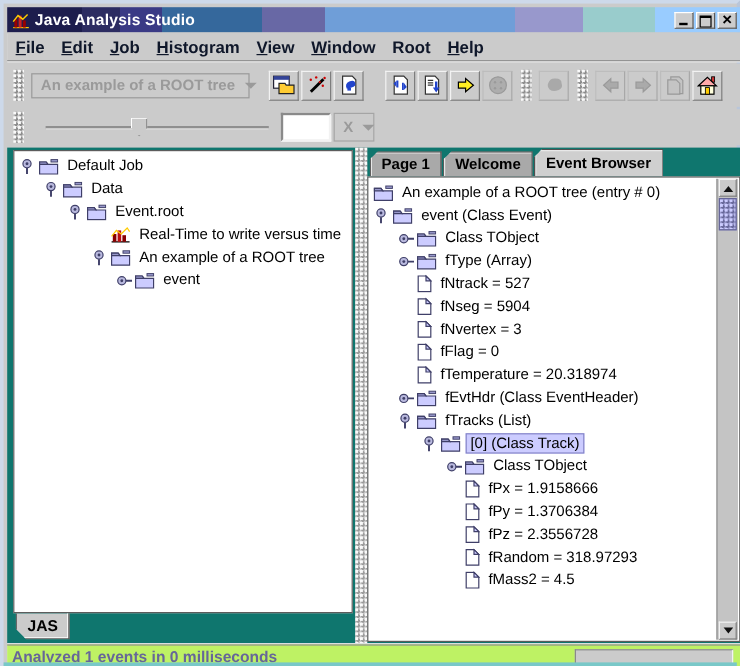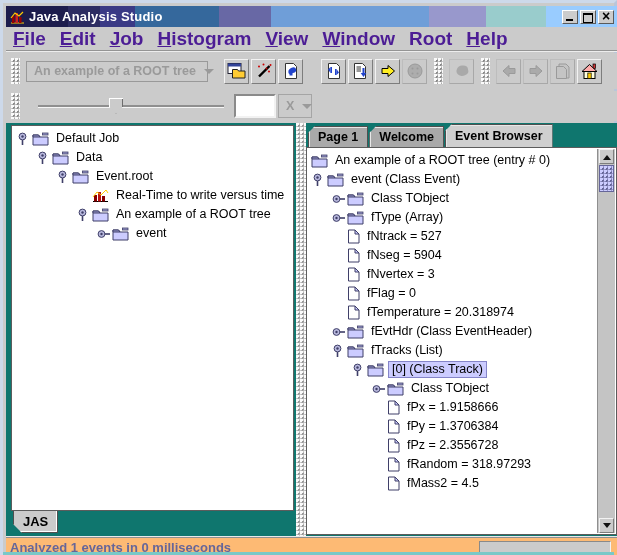--- a/index.html
+++ b/index.html
@@ -21,21 +21,21 @@
     position:relative;box-sizing:border-box;}
   .win-btn.min::after{content:"";position:absolute;left:3px;bottom:2px;width:7px;height:2px;background:#000;}
   .win-btn.max::after{content:"";position:absolute;left:2px;top:2px;width:8px;height:7px;
     border:1px solid #000;border-top-width:2px;}
   .win-btn.close::after{content:"×";position:absolute;left:0;right:0;top:-3px;text-align:center;
     font-size:14px;font-weight:bold;color:#000;}
 
   
   .menubar{position:absolute;left:3px;top:24px;width:611px;height:23px;display:flex;align-items:center;
     background:#cbcbcb;border-bottom:1px solid #949494;box-shadow:0 1px 0 #ededed;}
-  .menu-item{font-weight:bold;font-size:19px;color:#4c1d95;padding:3px 7px;cursor:default;}
+  .menu-item{font-weight:bold;font-size:14px;color:#0f172a;padding:3px 7px;cursor:default;}
   .menu-item u{text-decoration:underline;}
 
   
   .toolbar{position:absolute;left:3px;display:flex;align-items:center;background:#cbcbcb;}
   .toolbar.row1{top:50px;width:611px;height:36px;}
   .toolbar.row2{top:88px;width:611px;height:30px;}
   .grip{width:9px;height:26px;margin:0 6px 0 5px;
     background-image:radial-gradient(circle at 1px 1px,#fafafa 38%,transparent 42%),
                      radial-gradient(circle at 2.5px 2.5px,#8b8b8b 38%,transparent 42%);
     background-size:4px 4px;}
@@ -105,21 +105,21 @@
   .sb-btn.down{bottom:0;}
   .sb-btn .tri-up{width:0;height:0;border:4px solid transparent;border-bottom:5px solid #111;margin-top:-3px;}
   .sb-btn .tri-down{width:0;height:0;border:4px solid transparent;border-top:5px solid #111;margin-bottom:-3px;}
   .sb-thumb{position:absolute;left:1px;top:16px;width:15px;height:27px;background:#9999cc;
     border:1px solid #666699;box-sizing:border-box;
     background-image:radial-gradient(circle at 1px 1px,#ccccff 38%,transparent 42%),
                      radial-gradient(circle at 2.5px 2.5px,#666699 38%,transparent 42%);
     background-size:4px 4px;}
 
   
-  .statusbar{position:absolute;left:3px;top:534px;width:611px;height:18px;background:#fdba74;
+  .statusbar{position:absolute;left:3px;top:534px;width:611px;height:18px;background:#bef264;
     border-top:1px solid #8f8f8f;box-shadow:0 -1px 0 #e9e9e9;display:flex;align-items:center;}
   .status-text{color:#666699;font-weight:bold;font-size:13px;padding-left:4px;}
   .status-cell{position:absolute;right:6px;top:3px;width:130px;height:13px;background:#cbcbcb;
     border:1px solid;border-color:#8a8a8a #f2f2f2 #f2f2f2 #8a8a8a;}
 </style>
 </head>
 <body>
 
 <div class="window">
 

